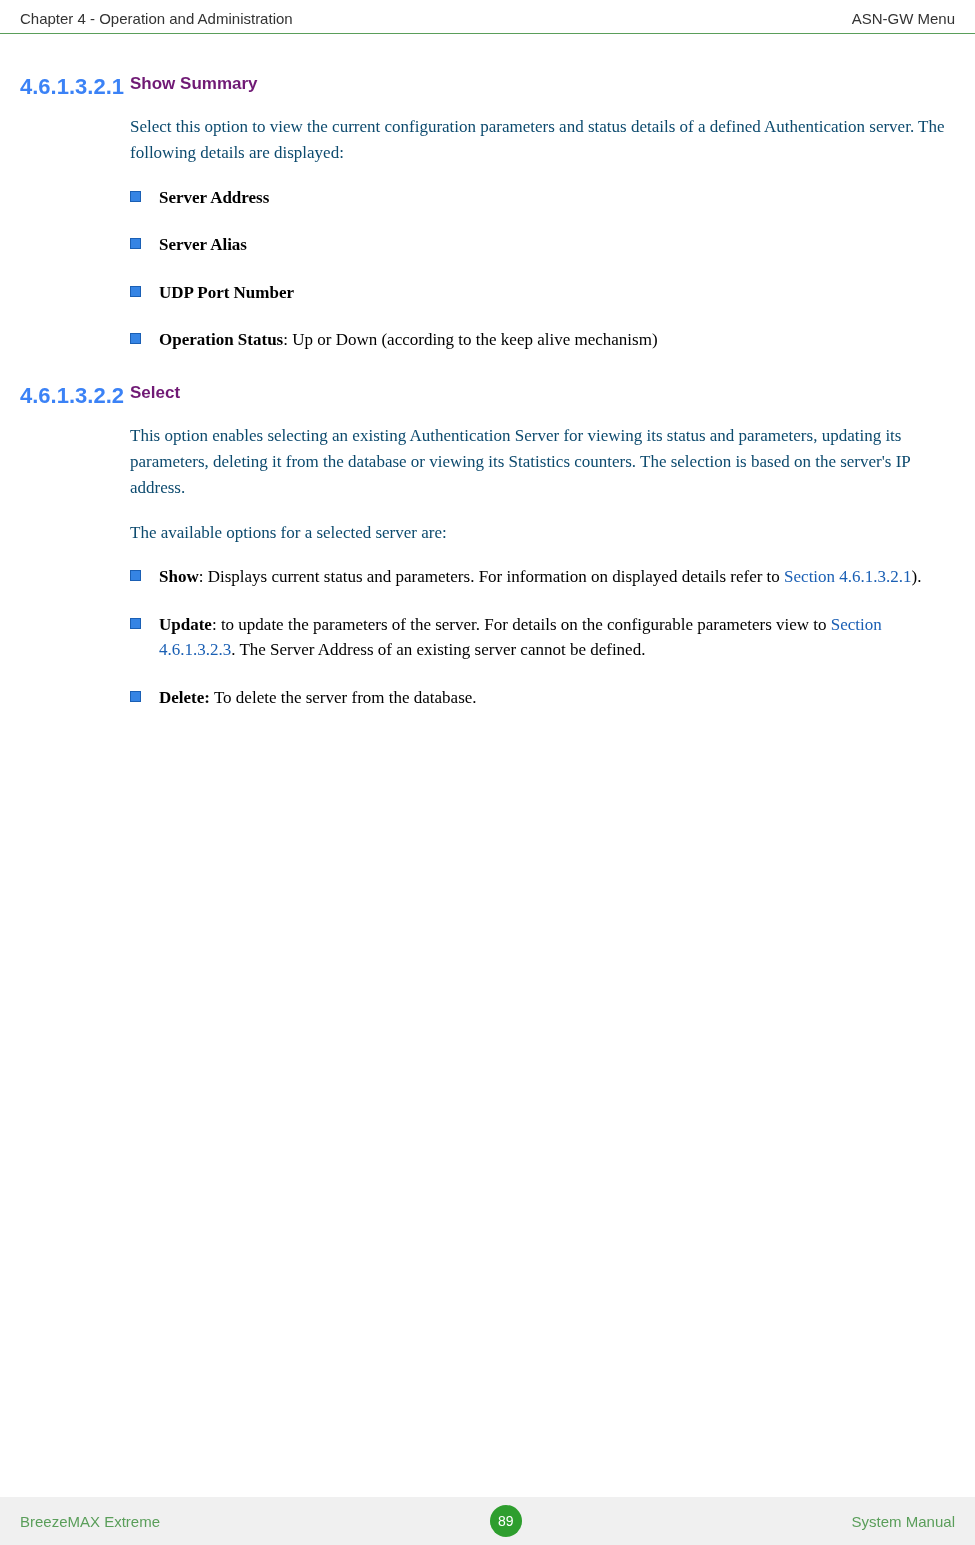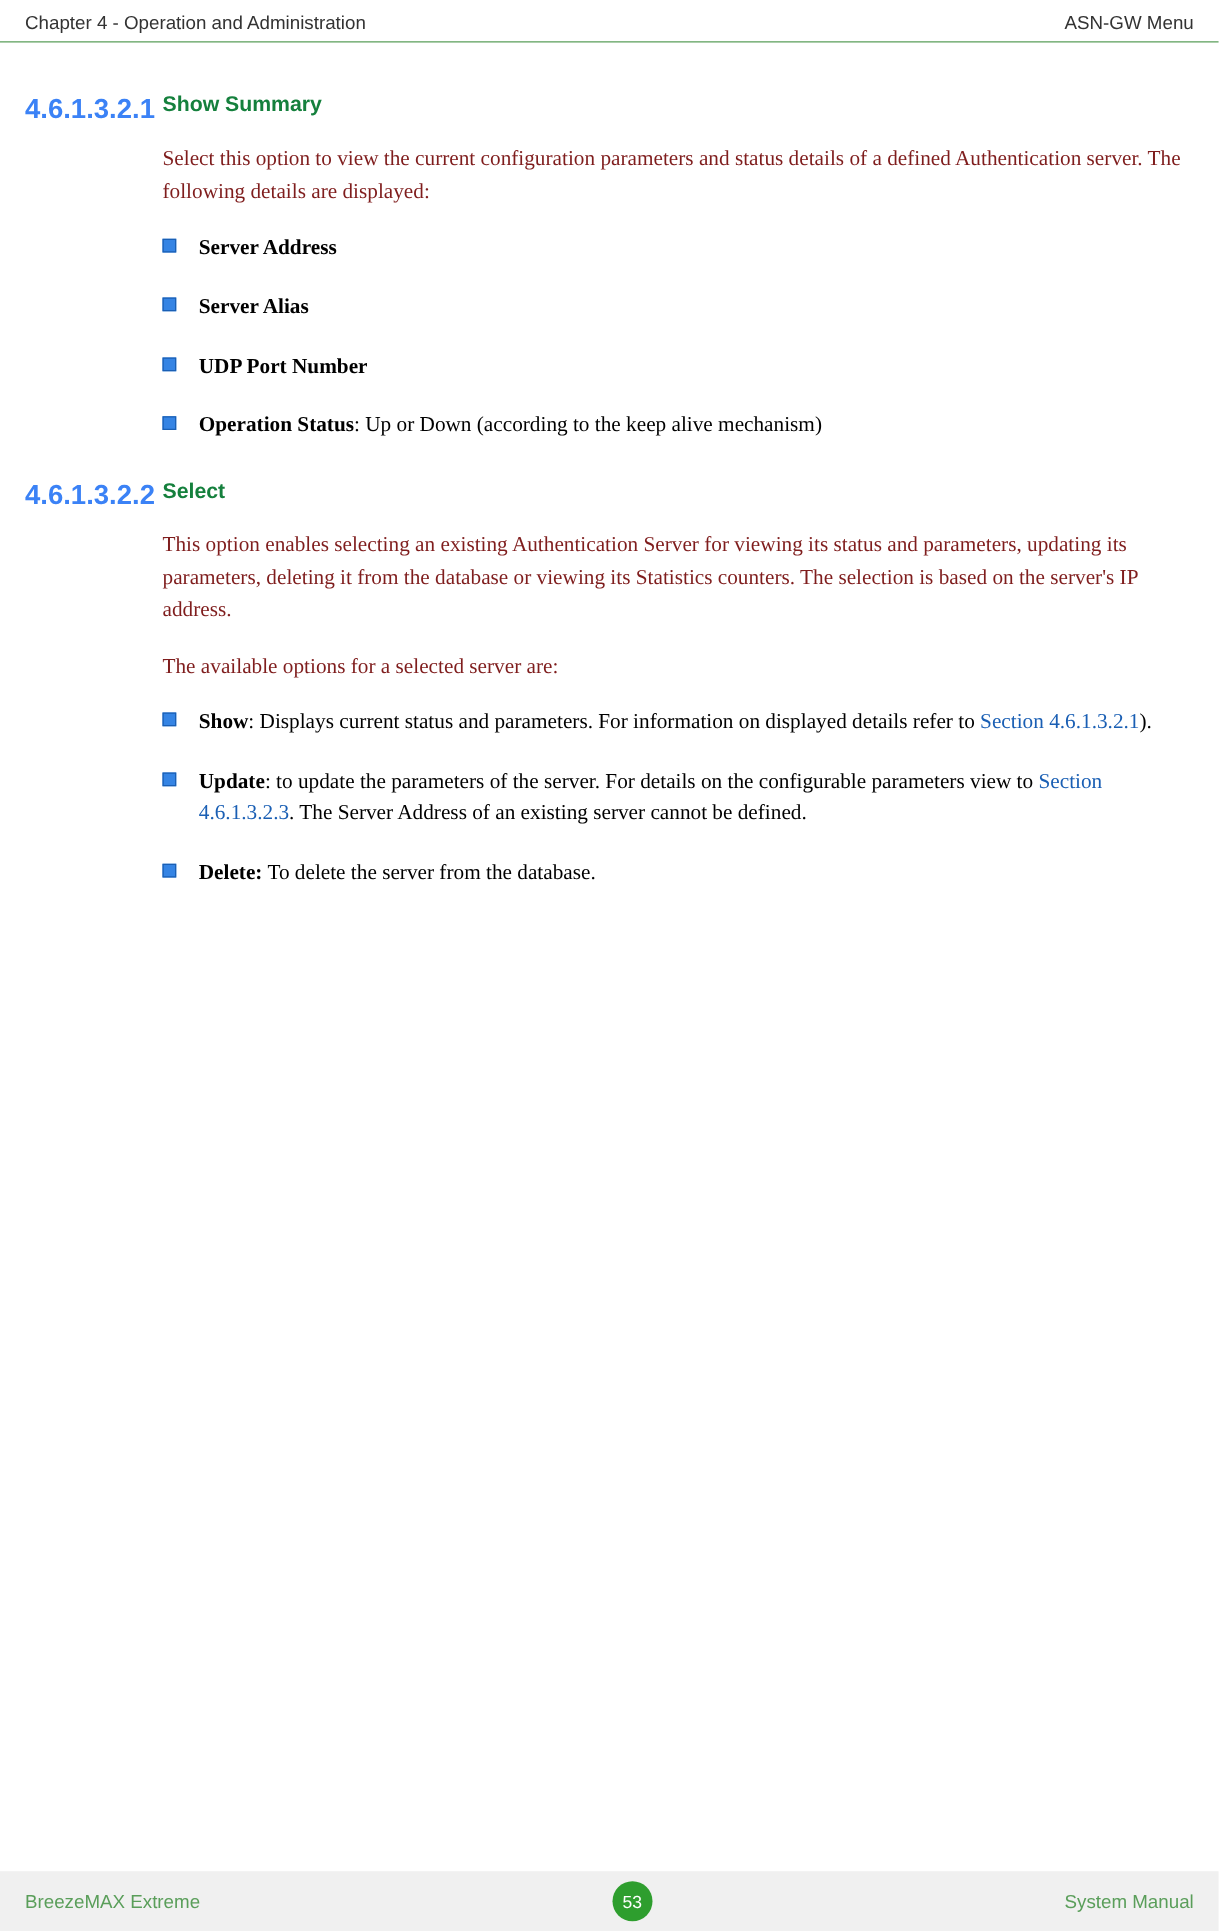--- a/index.html
+++ b/index.html
@@ -36,30 +36,30 @@
     }
     .section-number {
       color: #3b82f6;
       font-family: Arial, Helvetica, sans-serif;
       font-weight: bold;
       font-size: 22px;
       width: 110px;
       flex-shrink: 0;
     }
     .section-title {
-      color: #15803d;
+      color: #701a75;
       font-family: Arial, Helvetica, sans-serif;
       font-weight: bold;
       font-size: 17px;
     }
     .body-text {
       margin-left: 110px;
       font-size: 17px;
       line-height: 1.55;
-      color: #7f1d1d;
+      color: #0c4a6e;
       margin-bottom: 18px;
     }
     .bullet-list {
       margin-left: 110px;
       list-style: none;
     }
     .bullet-item {
       display: flex;
       align-items: flex-start;
       margin-bottom: 22px;
@@ -181,15 +181,15 @@
       <span class="bullet-content">
         <span class="bold">Delete:</span><span> To delete the server from the database.</span>
       </span>
     </li>
   </ul>
 
 </div>
 
 <div class="footer">
   <span>BreezeMAX Extreme</span>
-  <span class="page-badge">53</span>
+  <span class="page-badge">89</span>
   <span>System Manual</span>
 </div>
 
 </body></html>

